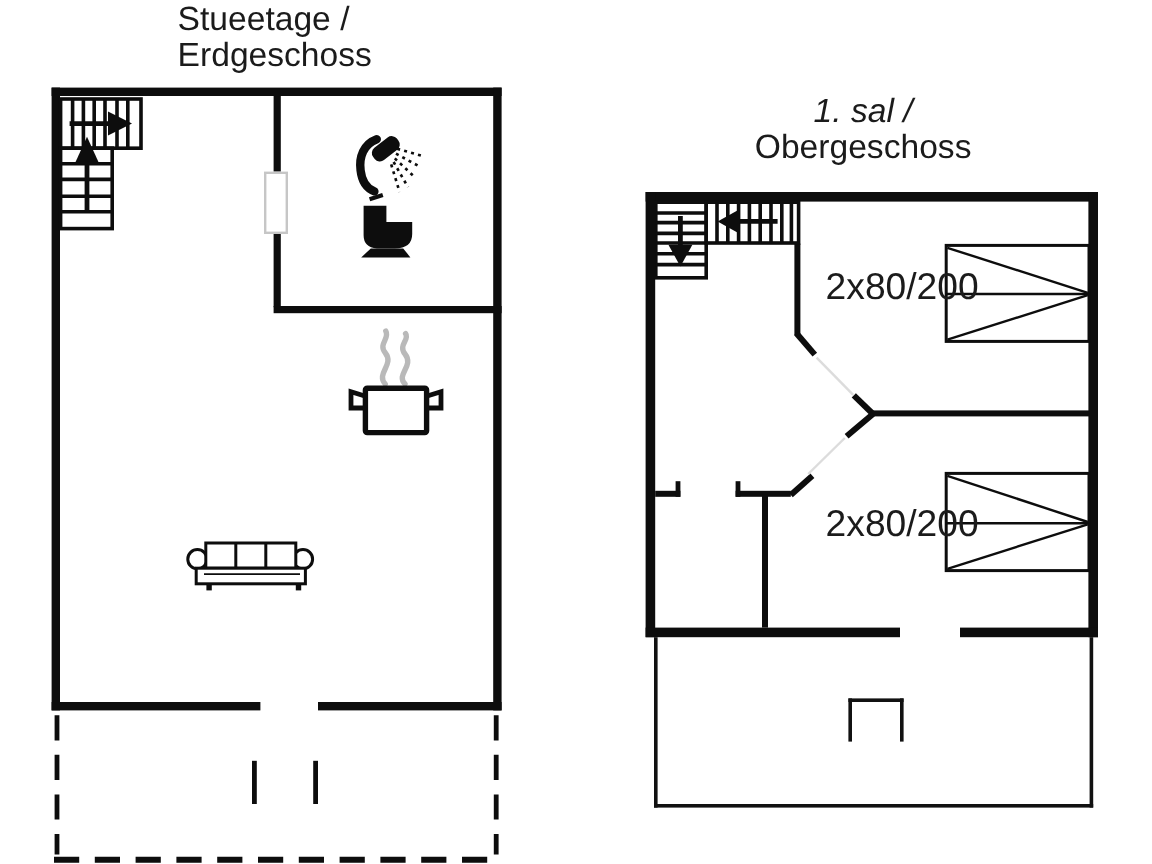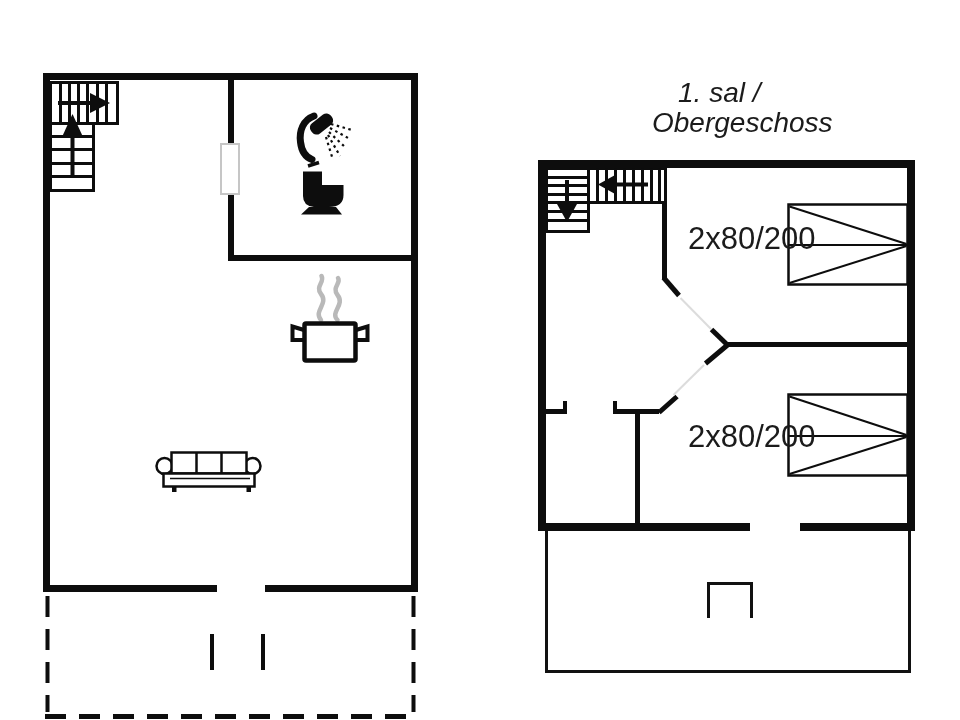--- a/index.html
+++ b/index.html
@@ -13,22 +13,24 @@
   .title{font-size:28px;}
   .bedlabel{font-size:31px;}
   .doorrect{position:absolute;background:#ffffff;border:2px solid #c6c6c6;}
   svg.overlay{position:absolute;left:0;top:0;pointer-events:none;}
 </style>
 </head>
 <body>
 
 <div class="canvas">
 
+  <div class="label title" style="left:148px;top:2px;">Stueetage /</div>
+  <div class="label title" style="left:148px;top:32px;">Erdgeschoss</div>
   <div class="label title" style="left:678px;top:79px;font-style:italic;">1. sal /</div>
-  <div class="label title" style="left:652px;top:109px;font-style:italic;">Obergeschoss</div>
+  <div class="label title" style="left:629px;top:109px;">Obergeschoss</div>
 
   <div class="wall" style="left:43px;top:73px;width:375px;height:7px;"></div>
   <div class="wall" style="left:43px;top:73px;width:7px;height:519px;"></div>
   <div class="wall" style="left:411px;top:73px;width:7px;height:519px;"></div>
   <div class="wall" style="left:43px;top:585px;width:174px;height:7px;"></div>
   <div class="wall" style="left:265px;top:585px;width:153px;height:7px;"></div>
   <div class="wall" style="left:228px;top:80px;width:6px;height:64px;"></div>
   <div class="wall" style="left:228px;top:194px;width:6px;height:62px;"></div>
   <div class="wall" style="left:228px;top:255px;width:190px;height:6px;"></div>
   <div class="doorrect" style="left:220px;top:143px;width:16px;height:48px;"></div>

